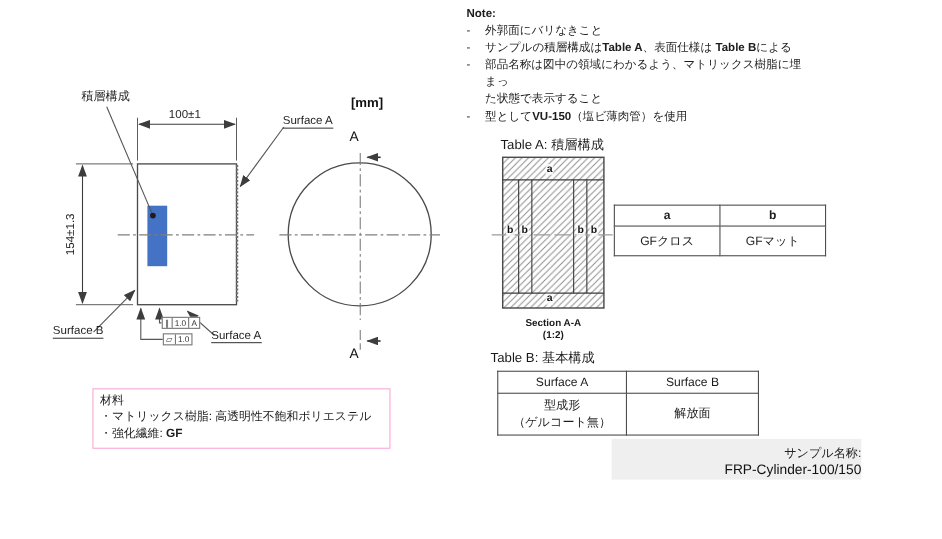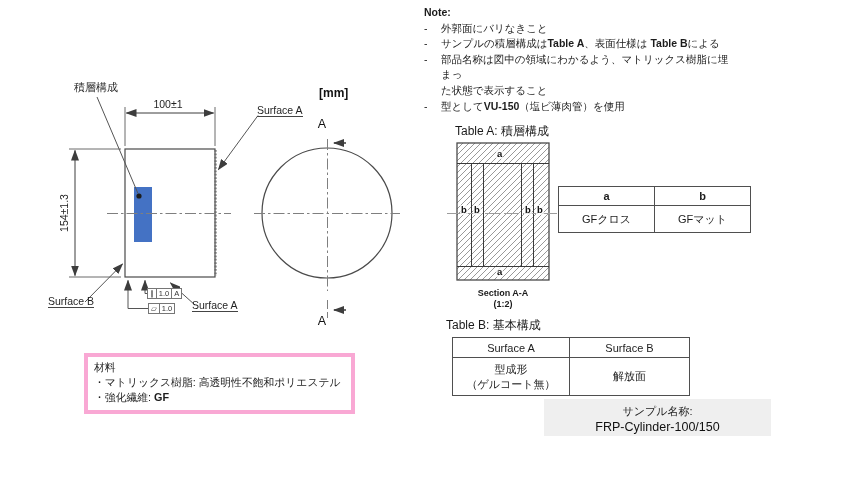--- a/index.html
+++ b/index.html
@@ -33,25 +33,25 @@
   table.dt{position:absolute;border-collapse:collapse;table-layout:fixed;background:#fff;}
   table.dt td,th{border:1px solid #4f4f4f;text-align:center;vertical-align:middle;
        font-family:"Liberation Sans","DejaVu Sans",sans-serif;color:#1c1c1c;font-weight:normal;padding:0;}
   .ab-table{left:558px;top:186px;width:190px;}
   .ab-table th{height:18px;font-size:11px;font-weight:bold;}
   .ab-table td{height:26px;font-size:11px;}
   .tb-table{left:452px;top:337px;width:235px;}
   .tb-table th{height:19px;font-size:11px;}
   .tb-table td{height:37px;font-size:11px;vertical-align:top;padding-top:3px;line-height:15px;}
   
-  .sample{left:544px;top:399px;width:227px;height:37px;background:#efefef;text-align:center;
+  .sample{left:556px;top:399px;width:227px;height:37px;background:#efefef;text-align:right;
           padding-top:5px;box-sizing:border-box;}
   .sample .l1{font-size:11px;color:#222;}
   .sample .l2{font-size:12.5px;color:#111;margin-top:1px;}
-  .materials{left:84px;top:353px;width:271px;box-sizing:border-box;border:4px solid #f9a8d4;
+  .materials{left:84px;top:353px;width:271px;box-sizing:border-box;border:1px solid #f9a8d4;
              padding:3px 6px 4px 6px;font-size:10.8px;line-height:15.2px;color:#1c1c1c;}
   .materials b{font-weight:bold;}
   .caption{left:0;top:454px;width:856px;text-align:center;
            font-family:"Liberation Serif","DejaVu Serif",serif;font-size:15px;color:#000;}
 </style>
 </head>
 <body>
 
 <div id="canvas">
 

